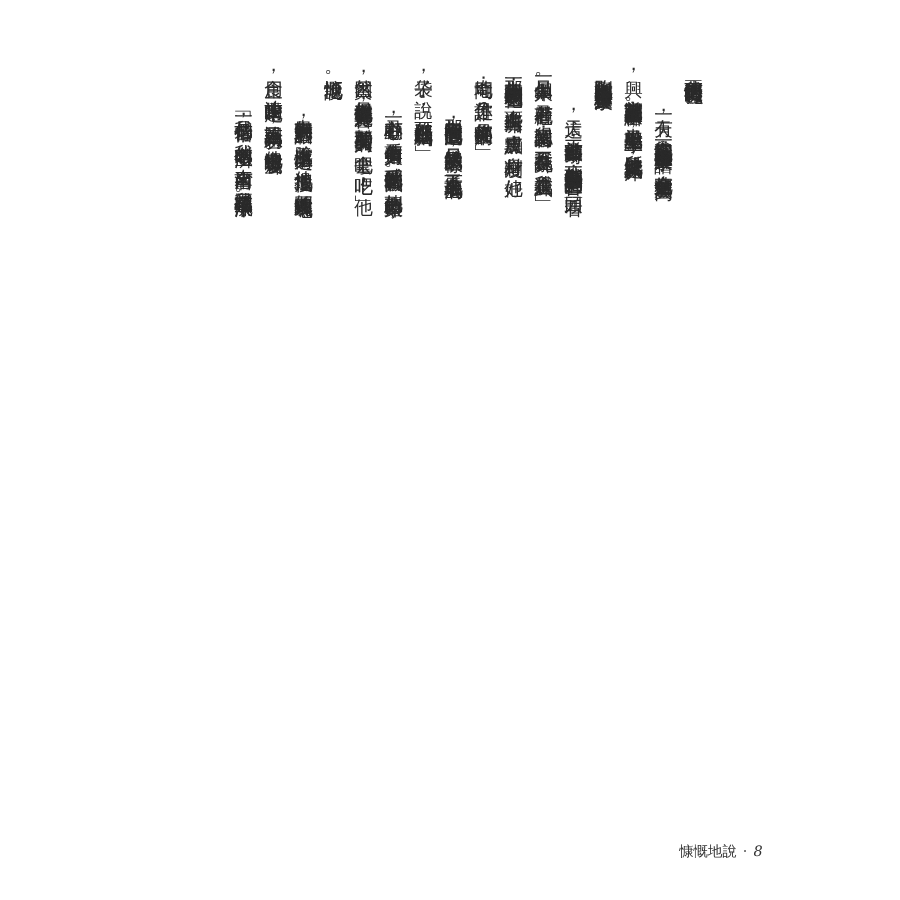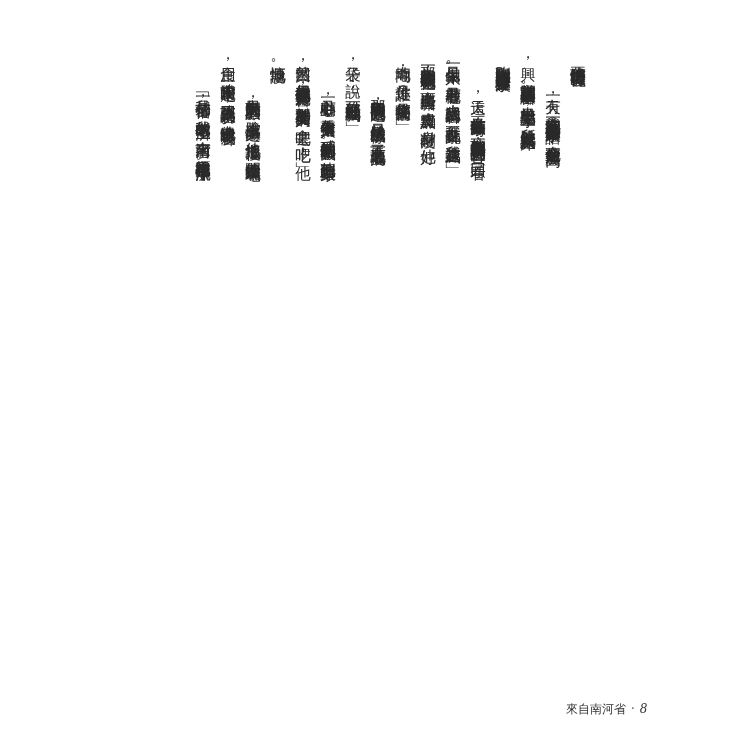--- a/index.html
+++ b/index.html
@@ -76,15 +76,15 @@
     <p class="line">袋子，說：「你可以把那些地瓜給我嗎？」</p>
     <p class="line indent">顧君心中一動，看著這個中年男人，感受到他的困苦和飢餓。他想到自己家中雖</p>
     <p class="line">然貧困，但母親教導他們要樂善好施，幫助那些有需要的人。「拿去吧，吃吧！」他</p>
     <p class="line">慷慨地說。</p>
     <p class="line indent">中年男人聽到顧君的話，臉上露出感激之情。他接過地瓜後，便開始狼吞虎嚥地</p>
     <p class="line">食用，連皮帶肉一起吃下。或許是因為太急切，他中途還咳嗽了幾聲。</p>
     <p class="line indent">「我是一個苦行僧，我的名字叫做濟生，來自南河省，我已經在華國流浪了十年。</p>
   </div>
 
   <div class="footer">
-    <span>來自南河省</span><span class="sep">·</span><span class="page-num">8</span>
+    <span>慷慨地說</span><span class="sep">·</span><span class="page-num">8</span>
   </div>
 </div>
 
 </body></html>

